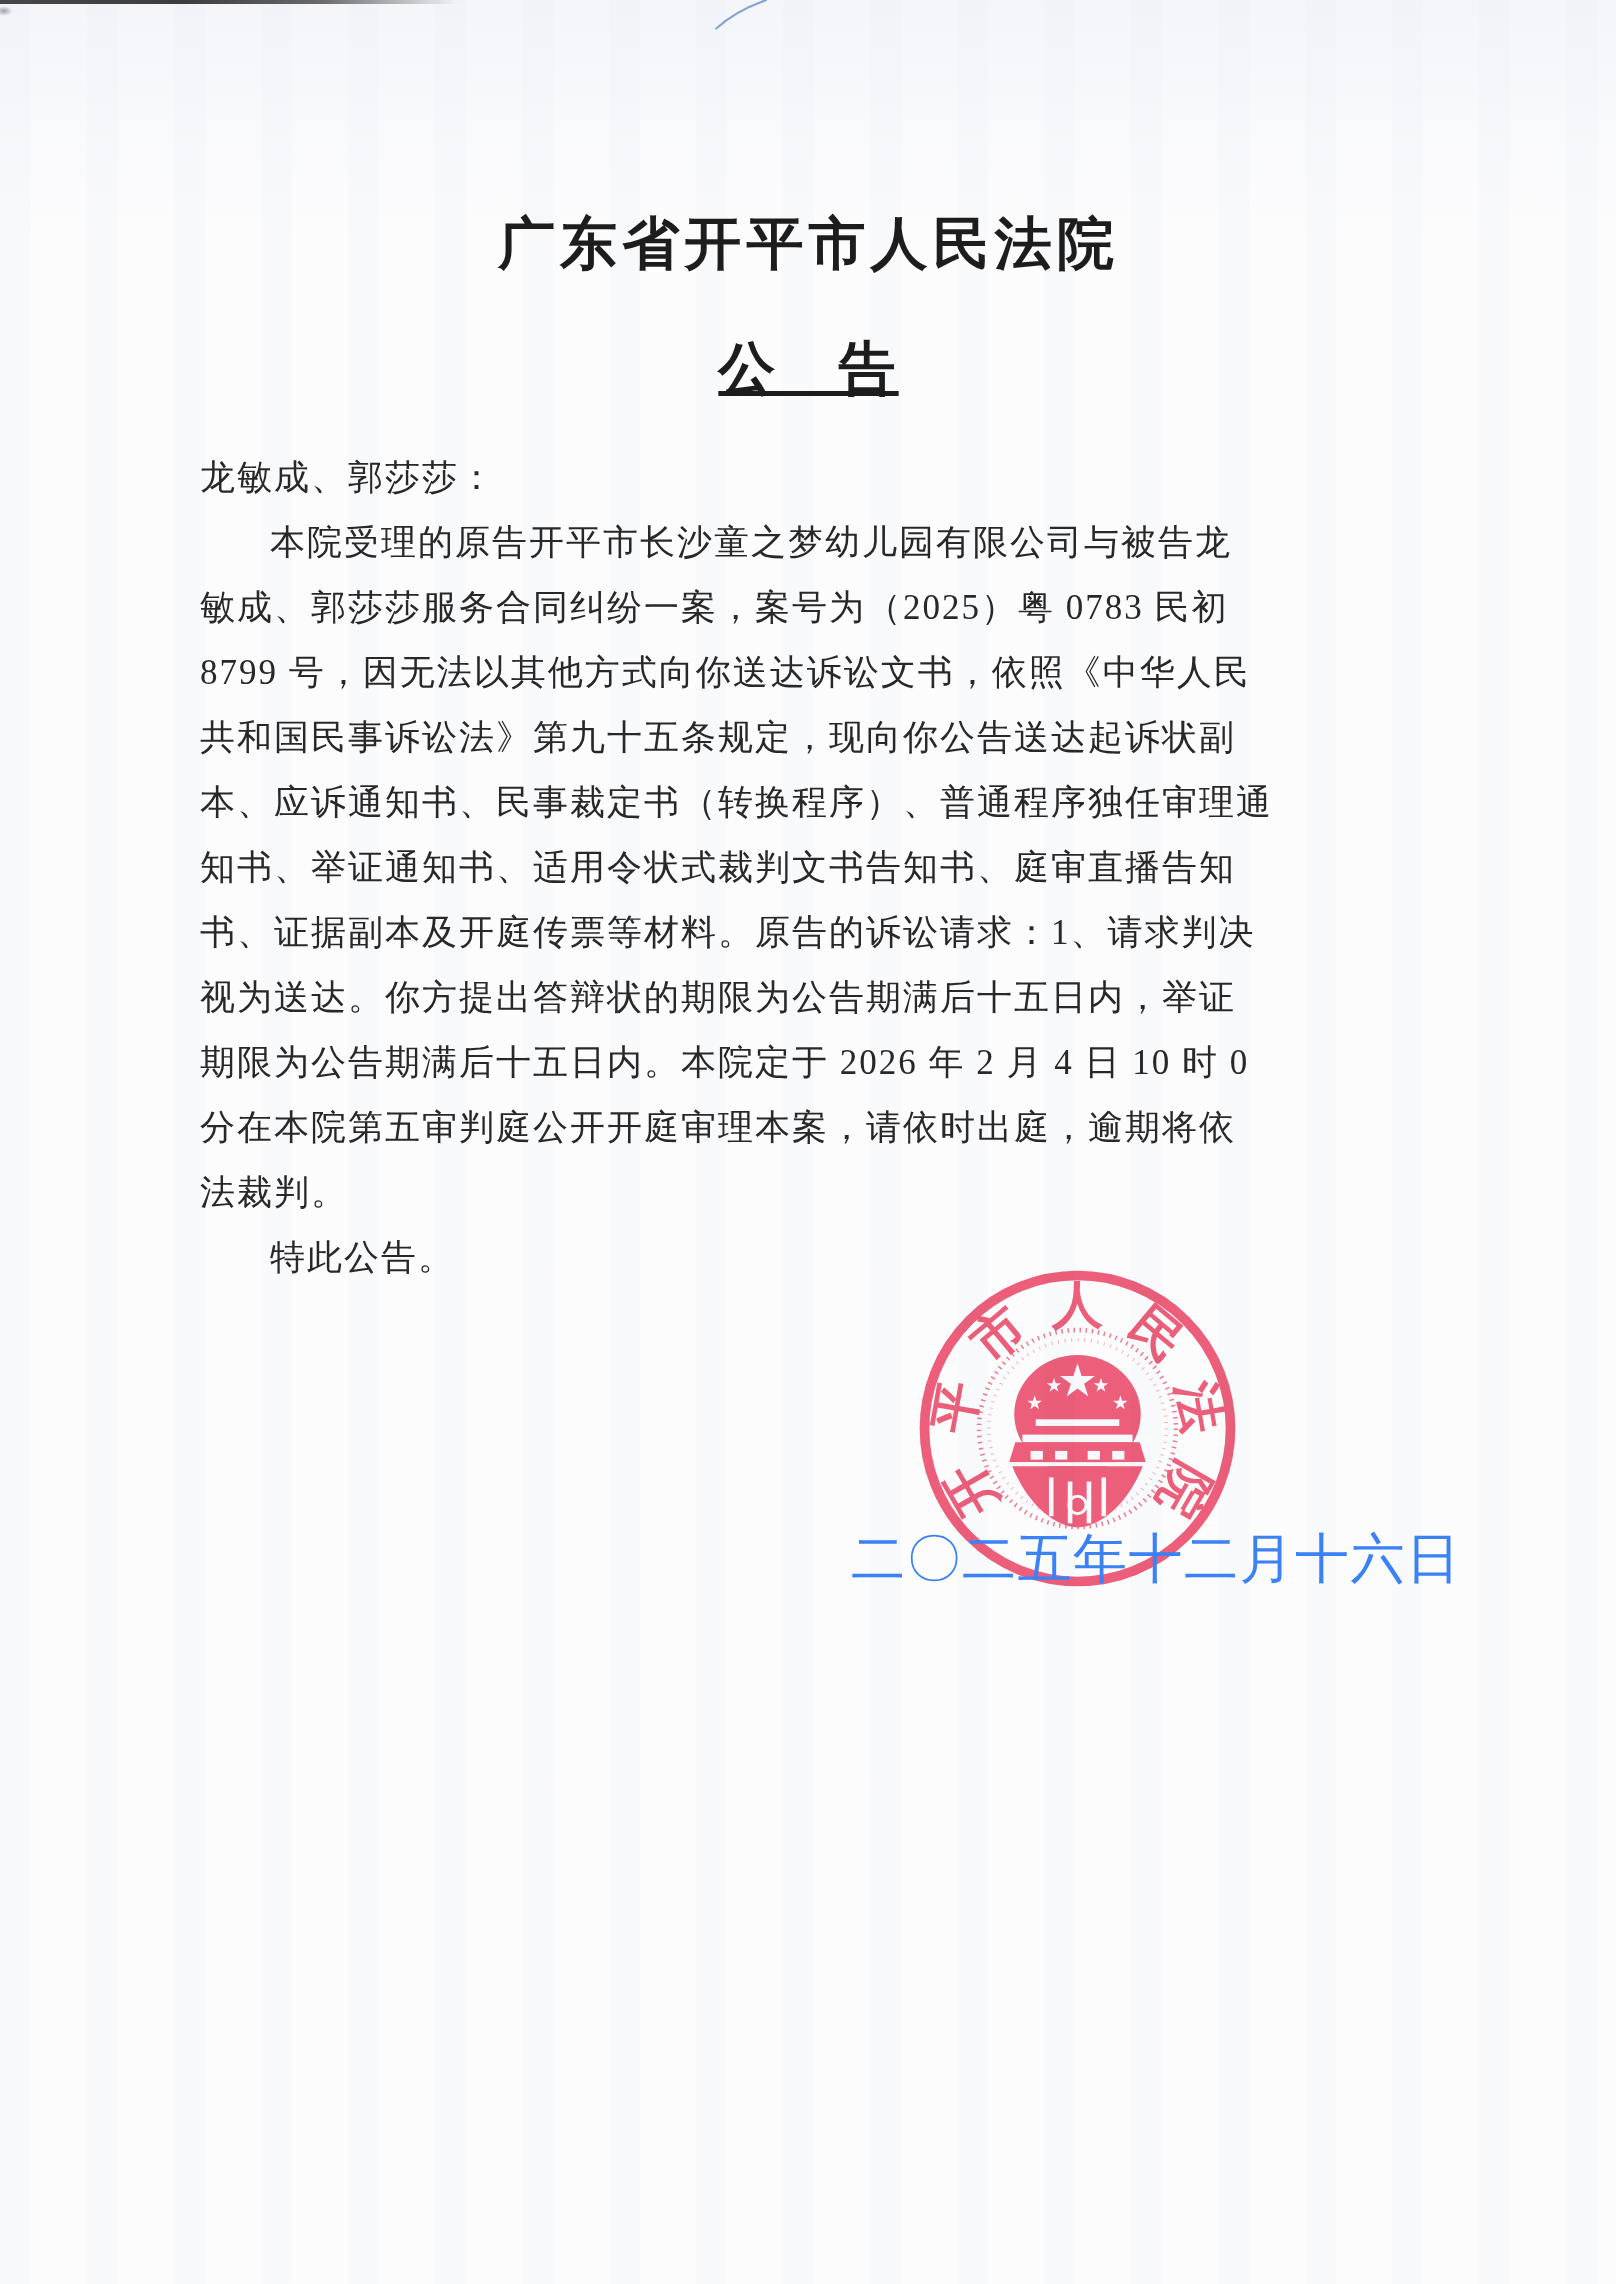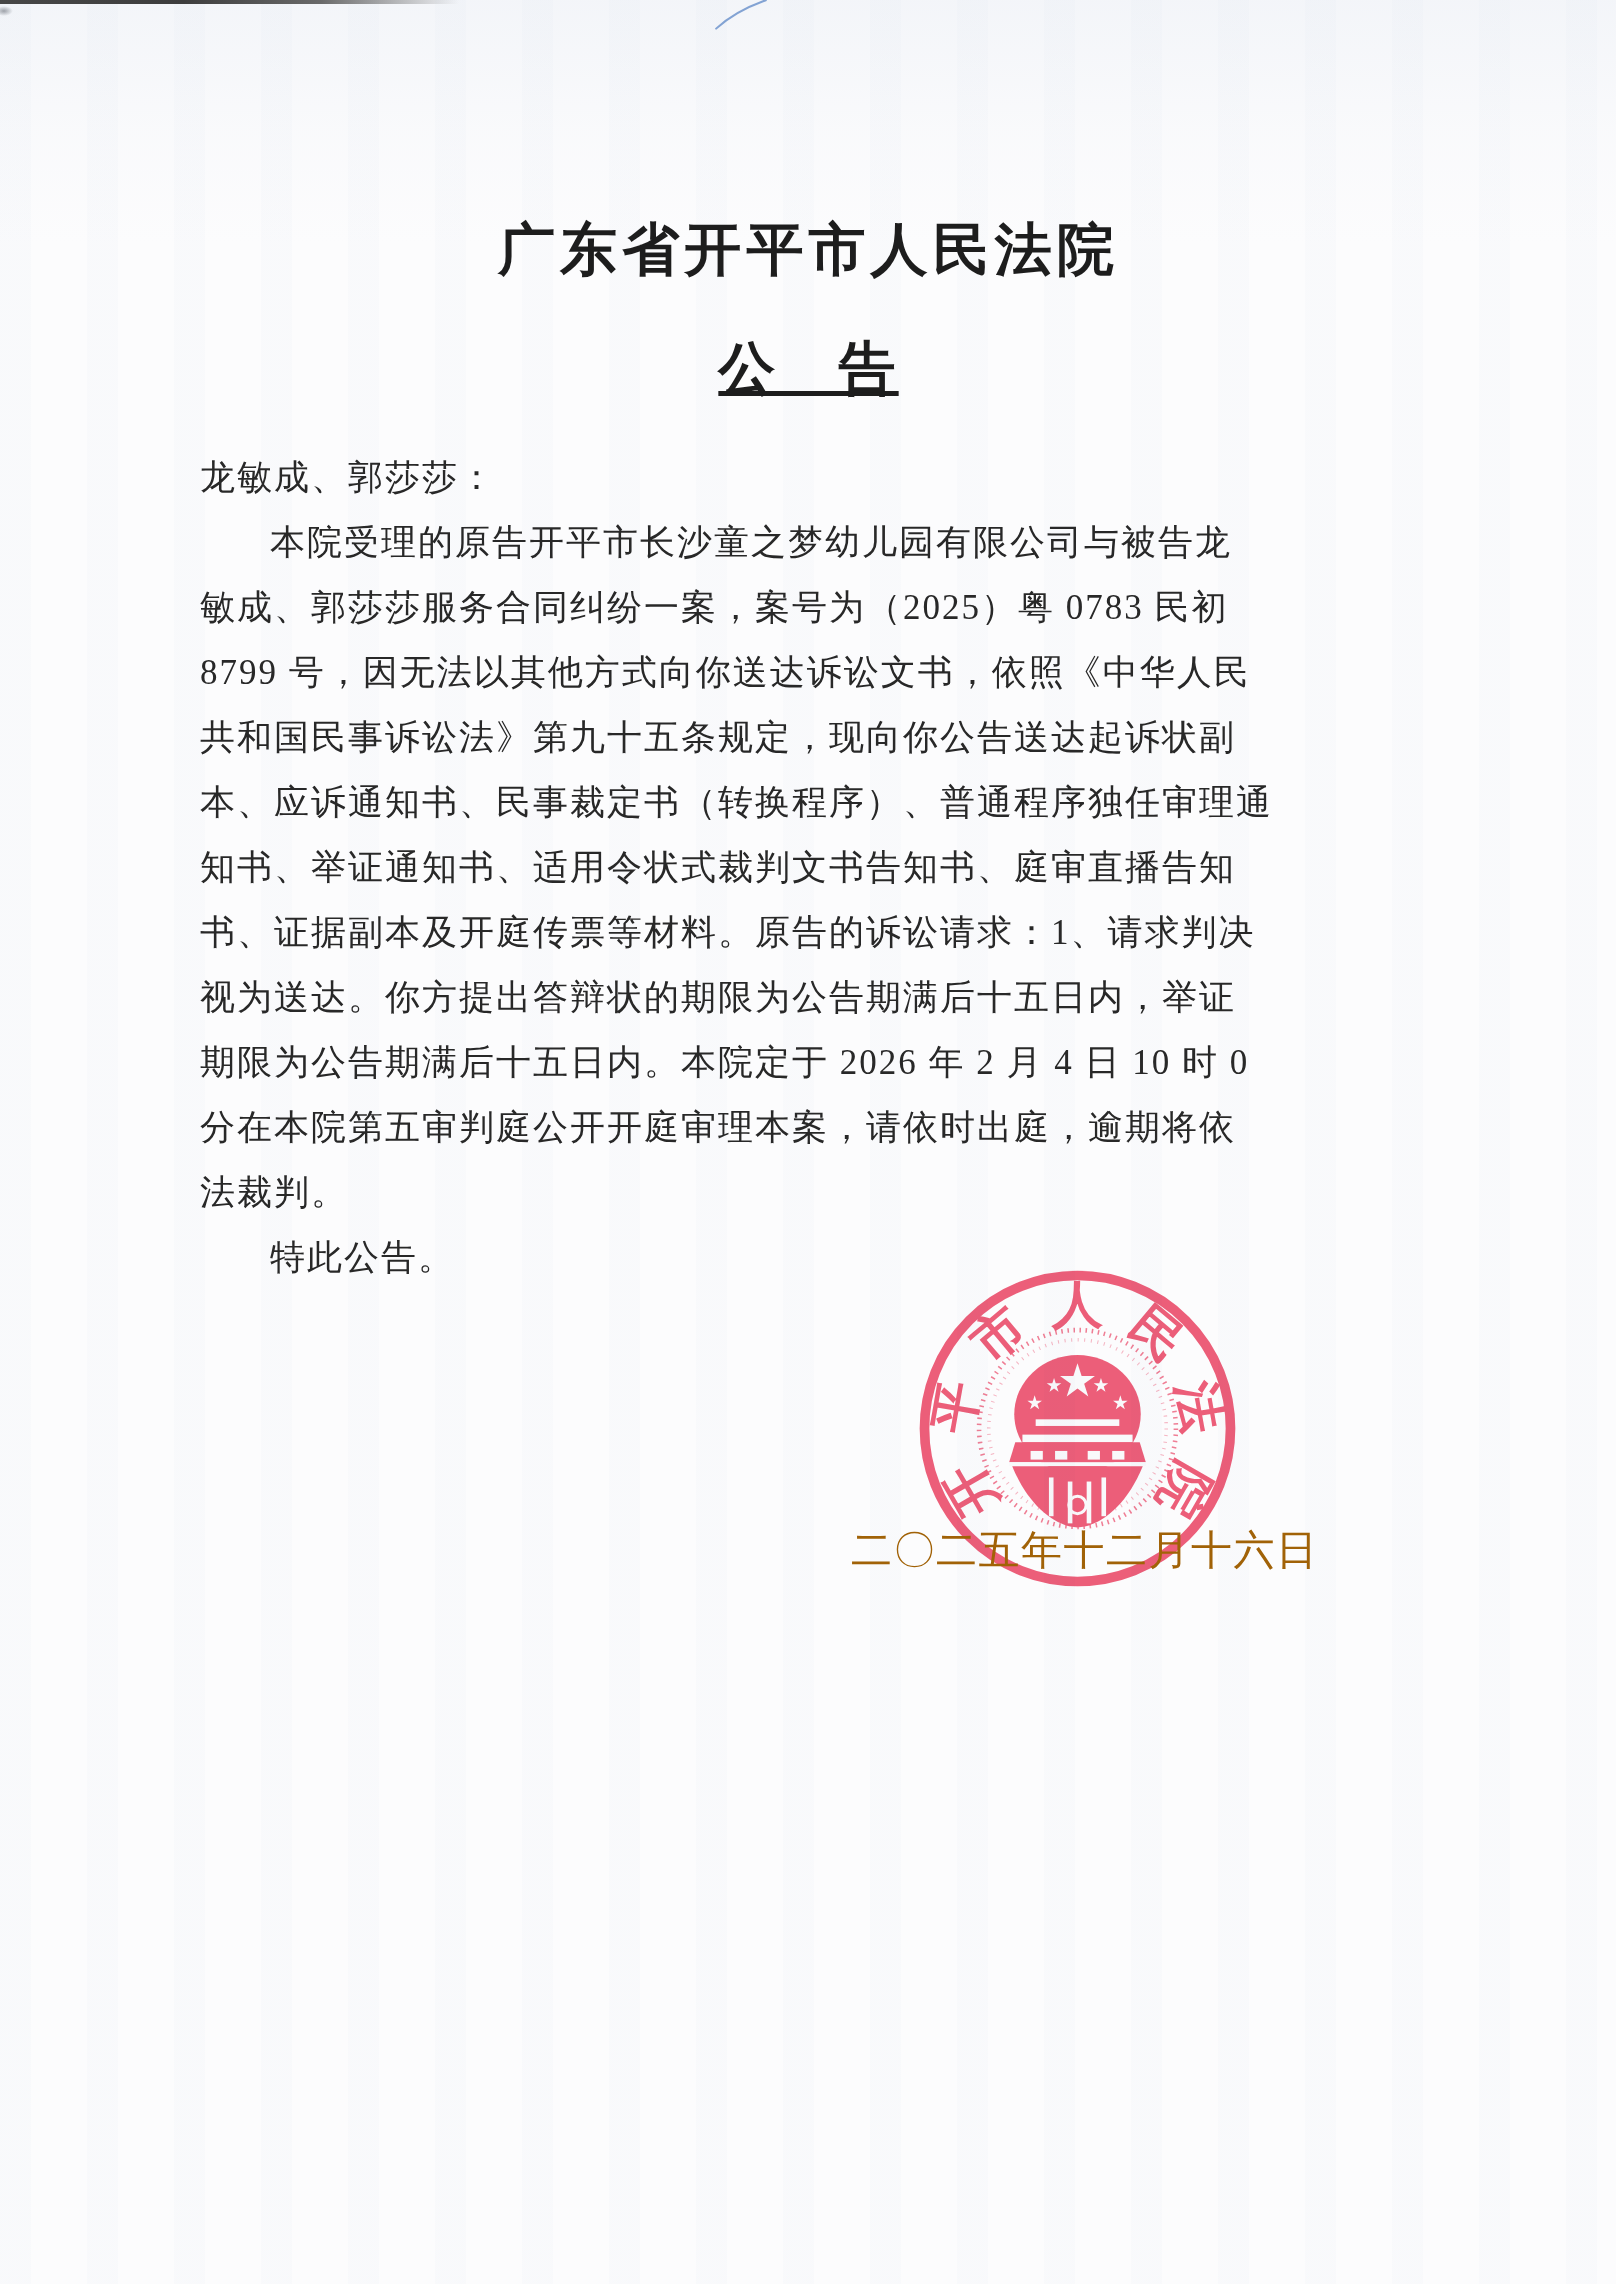--- a/index.html
+++ b/index.html
@@ -26,21 +26,21 @@
   .corner-speck{
     position:absolute;left:0px;top:6.1px;width:13.3px;height:10.2px;
     background:radial-gradient(ellipse at 30% 50%, rgba(90,95,105,.55), rgba(90,95,105,0) 70%);
   }
   .pen-mark{position:absolute;left:709px;top:0px;width:66px;height:41px;}
 
   .court-name{
     position:absolute;left:0;top:206px;width:100%;
     text-align:center;
     font-size:57px;font-weight:bold;letter-spacing:5.1px;
-    color:#1d1d1d;white-space:nowrap;margin-top:6px;
+    color:#1d1d1d;white-space:nowrap;
   }
   .doc-title{
     position:absolute;left:0;top:331px;width:100%;
     text-align:center;
     font-size:57px;font-weight:bold;letter-spacing:3.1px;
     color:#1d1d1d;white-space:nowrap;text-decoration:underline;
   }
   .body-text{
     position:absolute;left:200px;top:445px;width:1250px;
     font-size:35px;line-height:65px;letter-spacing:2px;
@@ -52,21 +52,21 @@
     position:absolute;left:899px;top:1250px;width:357px;height:357px;
     mix-blend-mode:multiply;opacity:.93;
     z-index:2;
   }
   .court-seal text{
     font-family:"Liberation Serif","DejaVu Serif",serif;
     font-weight:bold;
   }
   .issue-date{
     position:absolute;left:851px;top:1523px;
-    font-size:41px;letter-spacing:1.5px;color:#a16207;
+    font-size:54px;letter-spacing:1.5px;color:#3b82f6;
     white-space:nowrap;z-index:5;
   }
 </style>
 </head>
 <body>
 
 <div class="page">
 
   <div class="scan-tint"></div>
   <div class="top-edge-mark"></div>

